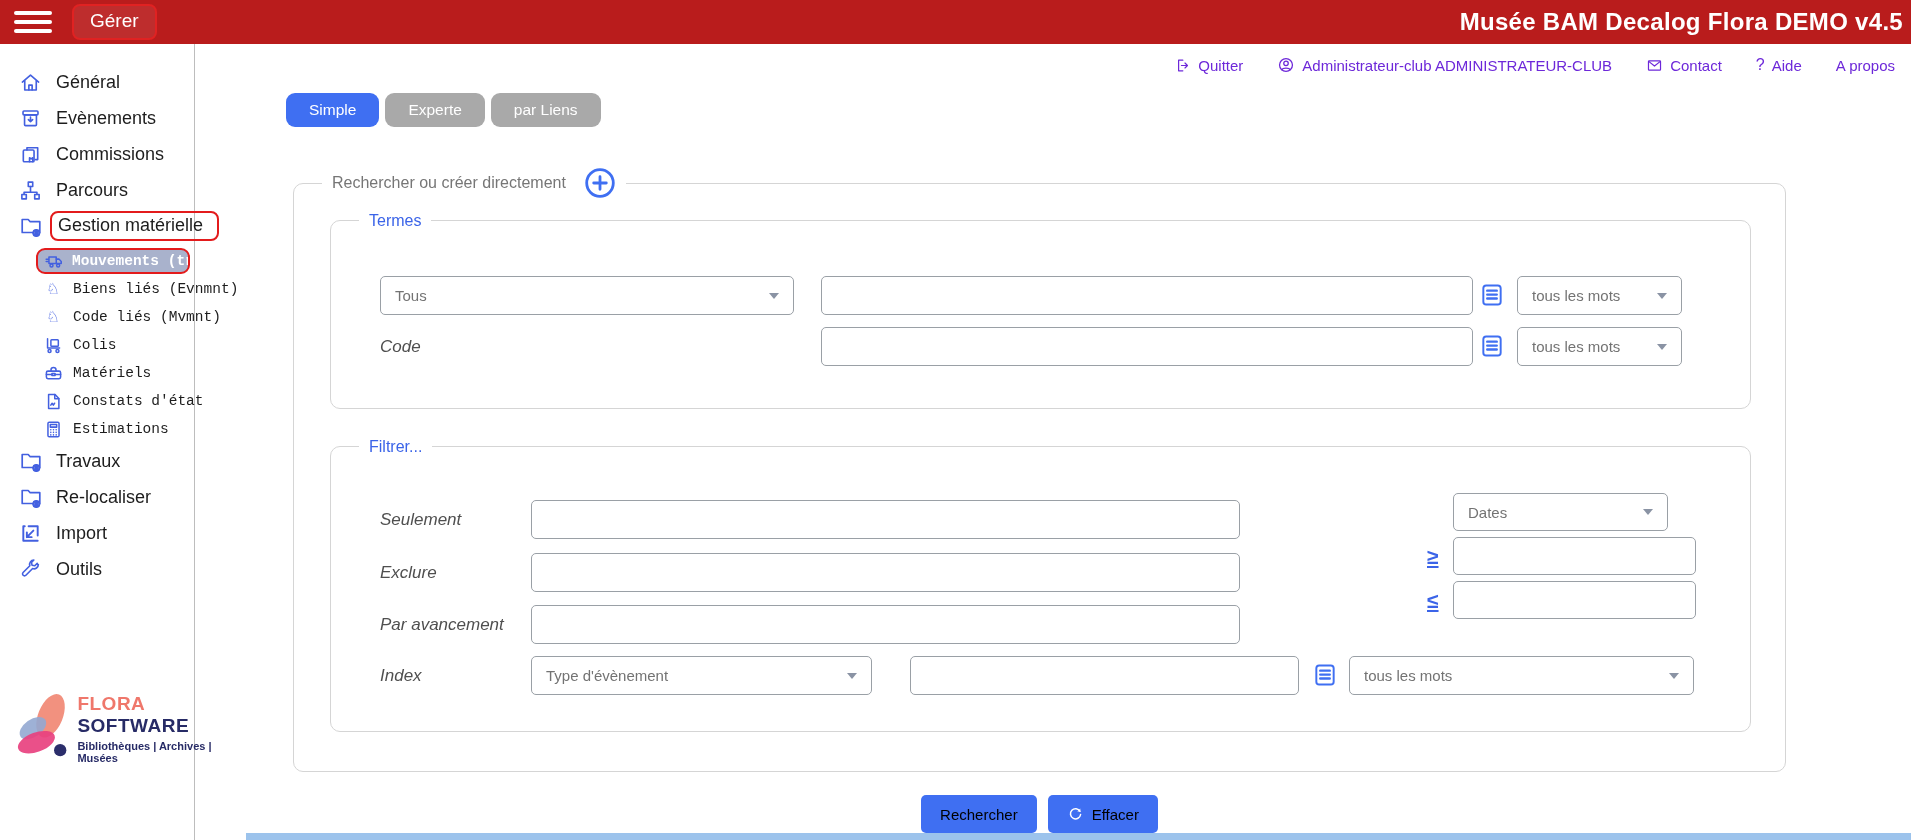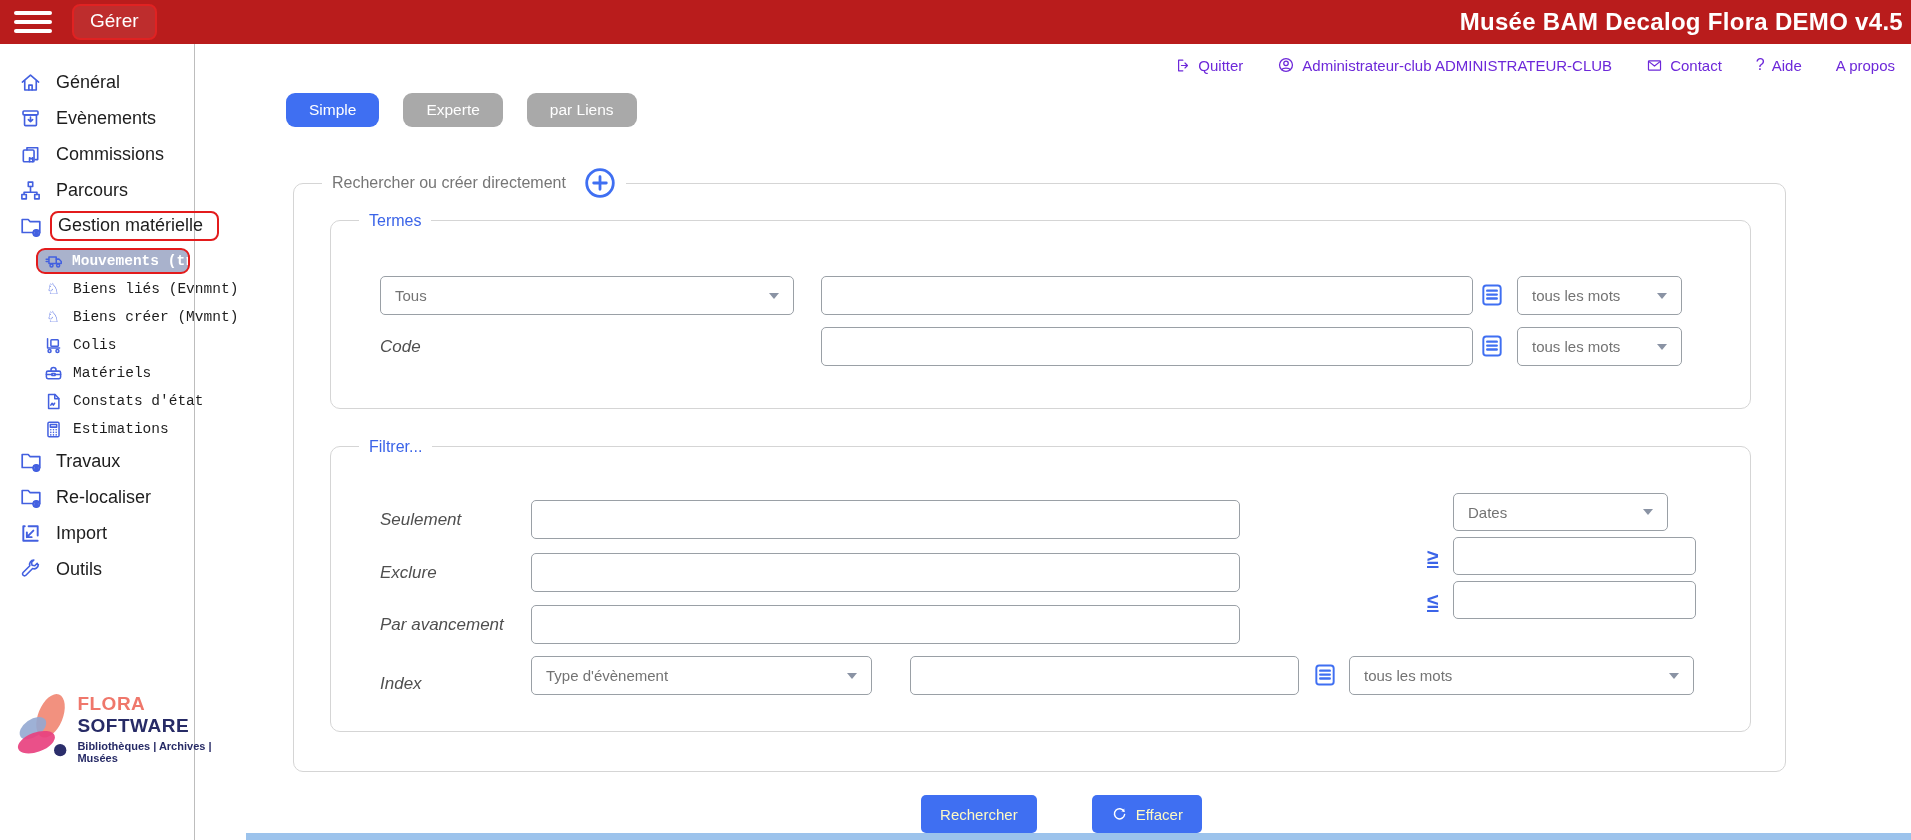--- a/index.html
+++ b/index.html
@@ -43,21 +43,21 @@
   .logo-tag { font-size:11px; font-weight:700; color:#272b66; margin-top:3px; }
 
   
   .hlinks { position:absolute; top:56px; right:16px; display:flex; gap:34px; align-items:center;
     color:#8f8f8f; font-size:15px; }
   .hlink { display:flex; align-items:center; gap:7px; cursor:pointer; color:#6d28d9; }
   .hlink svg { stroke:#8f8f8f; }
   .q-ico { font-size:16px; }
 
   
-  .tabs { position:absolute; left:286px; top:93px; display:flex; gap:24px; }
+  .tabs { position:absolute; left:286px; top:93px; display:flex; gap:6px; }
   .tab { height:34px; padding:0 23px; border-radius:9px; background:#a9a9a9; color:#fff;
     font-size:15.5px; display:flex; align-items:center; cursor:pointer; }
   .tab.active { background:#3f6ff2; }
 
   
   .fbox { position:absolute; border:1px solid #d5d5d5; border-radius:10px; background:#fff; }
   .flegend { position:absolute; top:-13px; left:28px; background:#fff; padding:0 10px;
     font-size:16px; display:flex; align-items:center; gap:18px; line-height:26px; }
   .flegend.gray { color:#767676; top:-17px; }
   .flegend.blue { color:#3b64e8; }
@@ -72,23 +72,23 @@
     background:#fff; font-size:15px; padding:0 10px; outline:none;
     font-family:"Liberation Sans", sans-serif; }
   .itlabel { position:absolute; font-style:italic; font-size:17px; color:#4f4f4f; }
   .bookbtn { position:absolute; width:26px; height:26px; cursor:pointer; color:#3f6ff2; }
   .cmp { position:absolute; color:#3b64e8; font-size:21px; font-weight:700;
     text-decoration:underline; cursor:pointer; line-height:1; }
 
   
   .btnrow { position:absolute; left:293px; top:795px; width:1493px; display:flex;
     justify-content:center; gap:11px; }
-  .btn { height:38px; border:none; border-radius:5px; background:#3f6ff2; color:#fef9c3;
+  .btn { height:38px; border:none; border-radius:5px; background:#3f6ff2; color:#000000;
     font-size:15px; display:flex; align-items:center; gap:8px; padding:0 19px; cursor:pointer;
-    font-family:"Liberation Sans", sans-serif;margin-left:44px; }
+    font-family:"Liberation Sans", sans-serif; }
 
   .bottom-strip { position:absolute; left:246px; right:0; top:833px; height:7px; background:#9cc3ec; }
 
   svg.oi { stroke:currentColor; fill:none; stroke-width:1.7; stroke-linecap:round; stroke-linejoin:round; }
 </style>
 </head>
 <body>
 
 <div class="topbar">
   <div class="burger">
@@ -170,21 +170,21 @@
           </svg>
       </span>
       <span>Mouvements (trans...</span>
     </div>
     <div class="sub-item">
       <span class="ico uni-ico">♘</span>
       <span>Biens liés (Evnmnt)</span>
     </div>
     <div class="sub-item">
       <span class="ico uni-ico">♘</span>
-      <span>Biens créer (Mvmnt)</span>
+      <span>Code liés (Mvmnt)</span>
     </div>
     <div class="sub-item">
       <span class="ico">
         <svg class="oi" width="19" height="19" viewBox="0 0 24 24" style="stroke-width:1.9">
             <path d="M4.5 3.5v11.8h15.2"></path>
             <rect x="8.7" y="4.8" width="9.4" height="8.2" rx="1"></rect>
             <circle cx="7" cy="19" r="1.9"></circle>
             <circle cx="17" cy="19" r="1.9"></circle>
           </svg>
       </span>
@@ -387,21 +387,21 @@
 
     <div class="sel" style="left:1122px; top:46px; width:215px; height:38px;">
       <span>Dates</span>
       <span class="chev"></span>
     </div>
     <div class="cmp" style="left:1096px; top:99px;">≥</div>
     <input class="inp" style="left: 1122px; top: 90px; width: 243px; height: 38px;">
     <div class="cmp" style="left:1096px; top:143px;">≤</div>
     <input class="inp" style="left: 1122px; top: 134px; width: 243px; height: 38px;">
 
-    <div class="itlabel" style="left:49px; top:219px;margin-top:8px;">Index</div>
+    <div class="itlabel" style="left:49px; top:219px;">Index</div>
     <div class="sel" style="left:200px; top:209px; width:341px;">
       <span>Type d'évènement</span>
       <span class="chev"></span>
     </div>
     <input class="inp" style="left: 579px; top: 209px; width: 389px;">
     <span class="bookbtn" style="left:981px; top:215px;">
       <svg width="26" height="26" viewBox="0 0 24 24" style="stroke:#3f6ff2; fill:none; stroke-linecap:round;">
           <rect x="4" y="3.2" width="16" height="17.6" rx="2.6" stroke-width="1.8"></rect>
           <path d="M7.6 8h8.8M7.6 11.6h8.8M7.6 15.2h8.8" stroke-width="2.2"></path>
         </svg>

